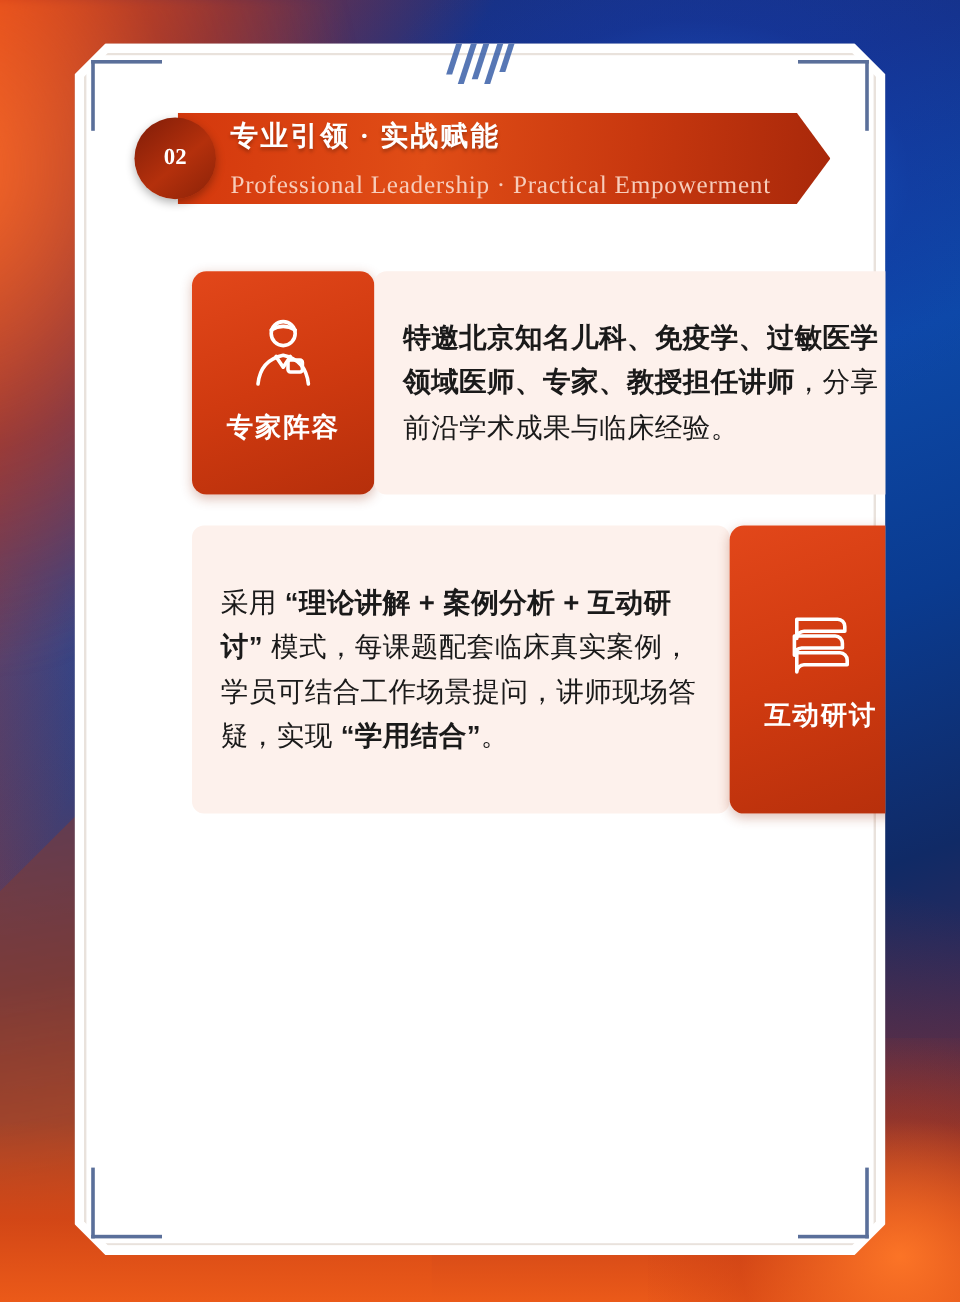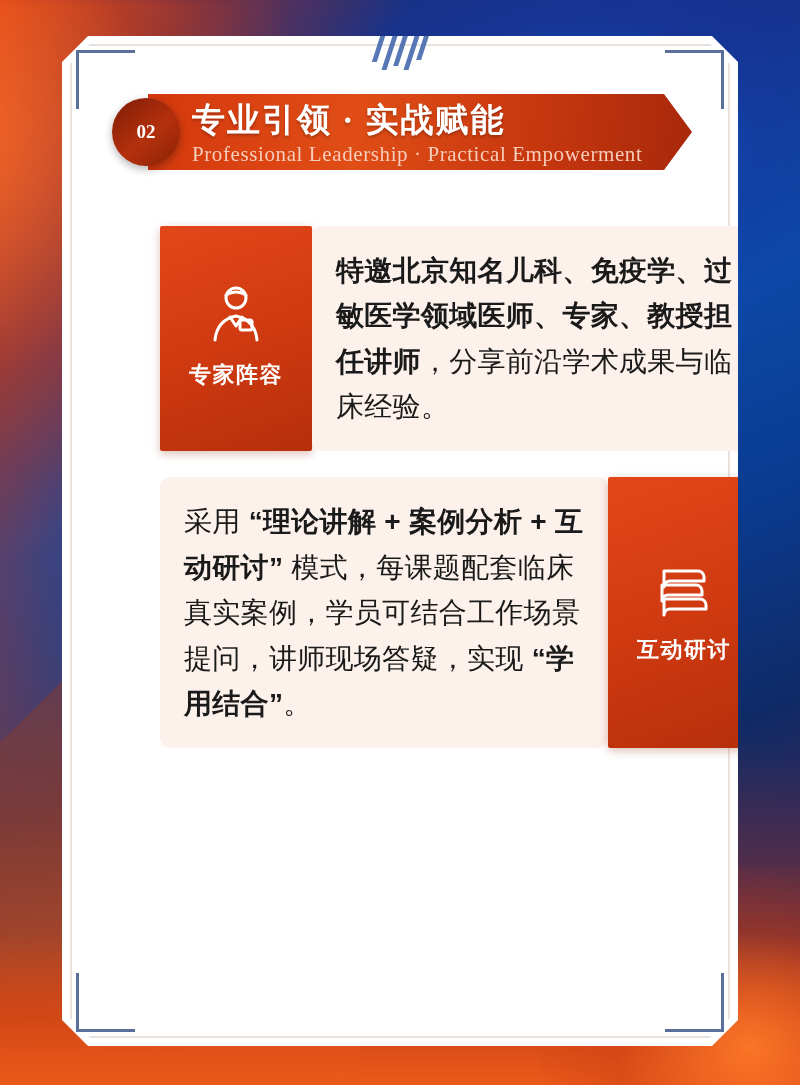--- a/index.html
+++ b/index.html
@@ -127,21 +127,21 @@
     width: 544px;
     height: 76px;
     background: linear-gradient(95deg, #d4380d 0%, #e04d16 38%, #c8380f 70%, #a8280a 100%);
     clip-path: polygon(0 0, calc(100% - 28px) 0, 100% 50%, calc(100% - 28px) 100%, 0 100%);
   }
   .banner-title {
     position: absolute;
     left: 80px;
     top: 4px;
     color: #ffffff;
-    font-size: 33px;
+    font-size: 23px;
     font-weight: bold;
     letter-spacing: 2px;
     font-family: "Liberation Serif", "DejaVu Serif", serif;
     text-shadow: 0 2px 3px rgba(0,0,0,0.25);
   }
   .banner-sub {
     position: absolute;
     left: 80px;
     top: 48px;
     color: #f7cdbb;
@@ -177,21 +177,21 @@
   .block {
     display: flex;
     margin-bottom: 26px;
     align-items: stretch;
   }
   .block.reverse { flex-direction: row-reverse; }
 
   .tile {
     width: 152px;
     flex: 0 0 152px;
-    border-radius: 2px;
+    border-radius: 12px;
     background: linear-gradient(160deg, #e2471a 0%, #d03a10 50%, #b62f0b 100%);
     color: #fff;
     display: flex;
     flex-direction: column;
     align-items: center;
     justify-content: center;
     padding: 14px 0 18px;
     box-sizing: border-box;
     box-shadow: 0 3px 10px rgba(150,50,20,0.3);
   }
@@ -206,21 +206,21 @@
     flex: 1;
     background: #fdf1ec;
     border-radius: 10px;
     padding: 22px 24px;
     box-sizing: border-box;
     display: flex;
     align-items: center;
   }
   .text-card p {
     margin: 0;
-    font-size: 28px;
+    font-size: 23px;
     line-height: 1.62;
     color: #1a1a1a;
     font-family: "Liberation Sans", sans-serif;
     letter-spacing: 0.3px;
   }
   .text-card .b { font-weight: bold; }
 
   .block-1 .tile { min-height: 186px; }
   .block-2 .tile { min-height: 240px; }
   .block-3 .tile { min-height: 244px; }

